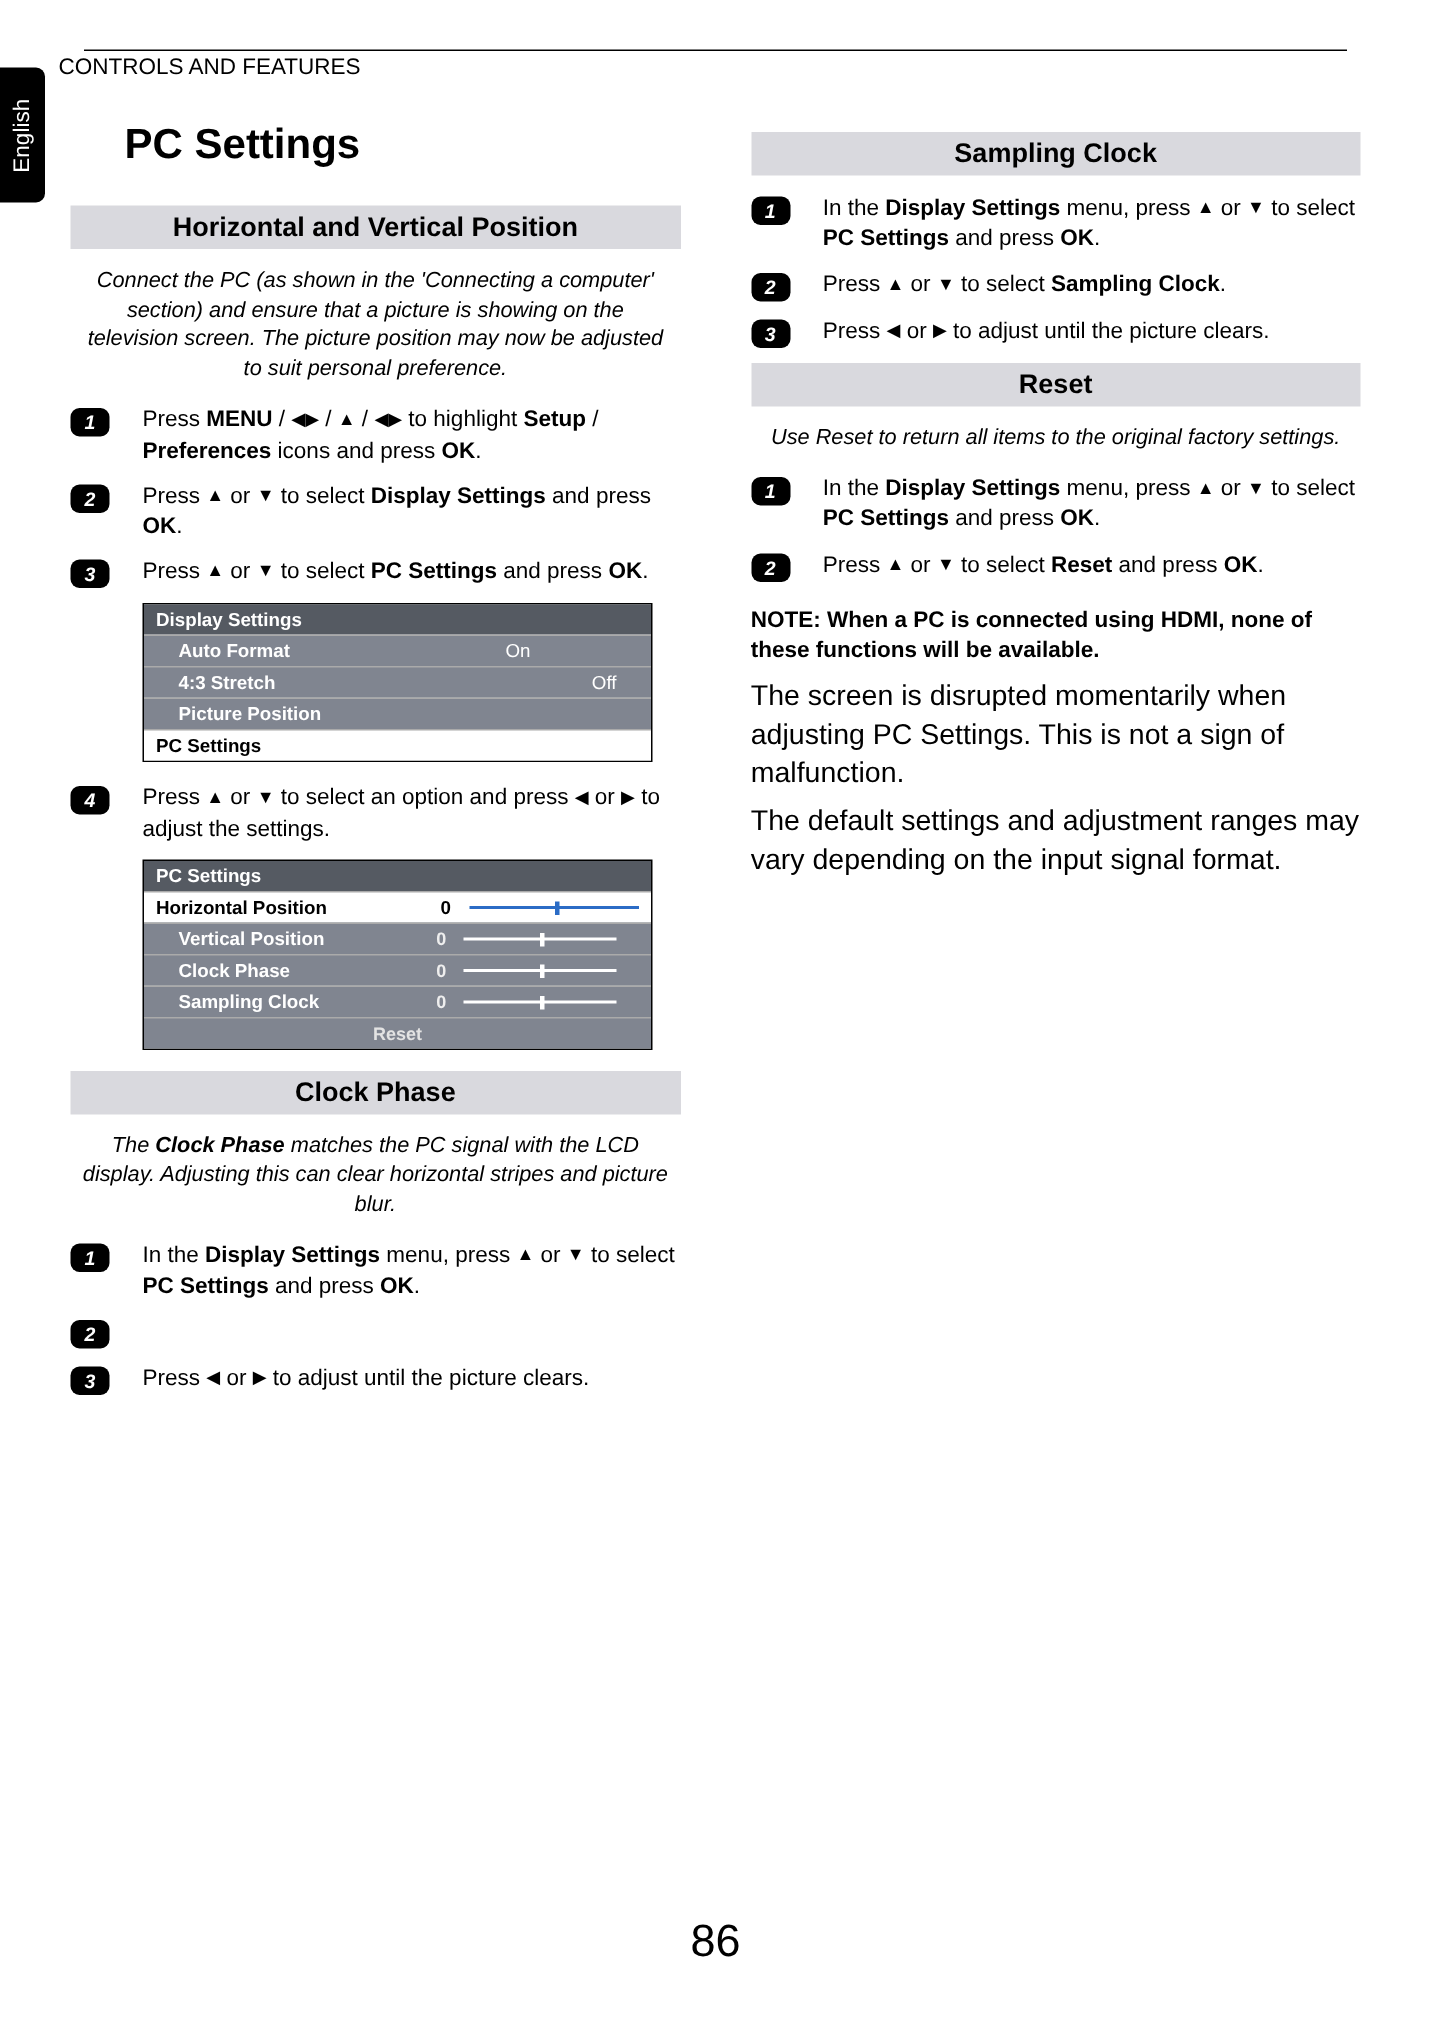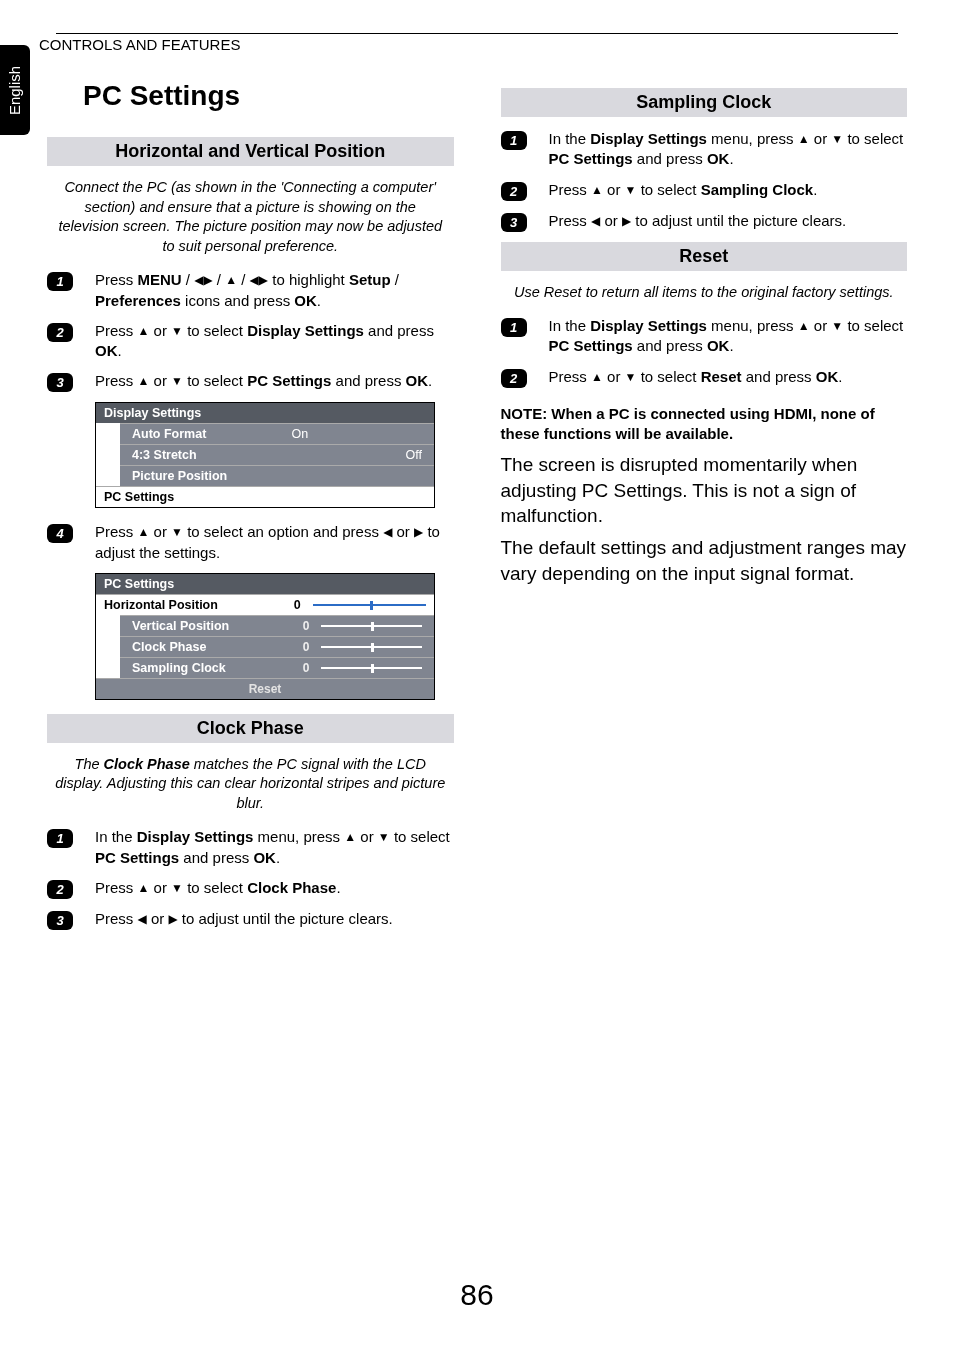--- a/index.html
+++ b/index.html
@@ -115,25 +115,24 @@
   }
   .menu-title {
     background: #555a62;
     color: #fff;
     font-weight: bold;
     padding: 3px 8px;
   }
   .menu-row {
     background: #808590;
     color: #fff;
-    padding: 3px 12px;
+    padding: 3px 23px;
     border-top: 1px solid #aaa;
     display: flex;
     align-items: center;
-    margin-left: 24px;
   }
   .menu-row .label { flex: 0 0 55%; font-weight: bold; }
   .menu-row .val { flex: 0 0 10%; text-align: center; font-weight: bold; color: #eee; font-size: 12px; }
   .menu-row .slider { flex: 1; display: flex; align-items: center; }
   .menu-row .slider .track {
     height: 2px; background: #fff; width: 100%; position: relative;
   }
   .menu-row .slider .knob {
     position: absolute; top: -3px; width: 3px; height: 9px; background: #fff;
   }
@@ -207,21 +206,21 @@
       <span class="step-badge">3</span>
       <span class="step-body">
         <span>Press </span><span class="tri-up">▲</span><span> or </span><span class="tri-down">▼</span><span> to select </span><b>PC Settings</b><span> and press </span><b>OK</b><span>.</span>
       </span>
     </div>
 
     <div class="menu-box">
       <div class="menu-title">Display Settings</div>
       <div class="menu-row">
           <span class="label">Auto Format</span>
-          <span style="flex:1;">On</span>
+          <span style="flex:1;text-align:center">On</span>
         </div>
       <div class="menu-row">
           <span class="label">4:3 Stretch</span>
           <span style="flex:1;text-align:right">Off</span>
         </div>
       <div class="menu-row">
           <span class="label">Picture Position</span>
         </div>
       <div class="menu-row-highlight">PC Settings</div>
     </div>
@@ -281,23 +280,20 @@
 
     <div class="step">
       <span class="step-badge">1</span>
       <span class="step-body">
         <span>In the </span><b>Display Settings</b><span> menu, press </span><span class="tri-up">▲</span><span> or </span><span class="tri-down">▼</span><span> to select </span><b>PC Settings</b><span> and press </span><b>OK</b><span>.</span>
       </span>
     </div>
 
     <div class="step">
       <span class="step-badge">2</span>
-      <span class="step-body">
-        <span>Press </span><span class="tri-up">▲</span><span> or </span><span class="tri-down">▼</span><span> to select </span><b>Clock Phase</b><span>.</span>
-      </span>
     </div>
 
     <div class="step">
       <span class="step-badge">3</span>
       <span class="step-body">
         <span>Press </span><span class="tri-left">◀</span><span> or </span><span class="tri-right">▶</span><span> to adjust until the picture clears.</span>
       </span>
     </div>
   </div>
 

